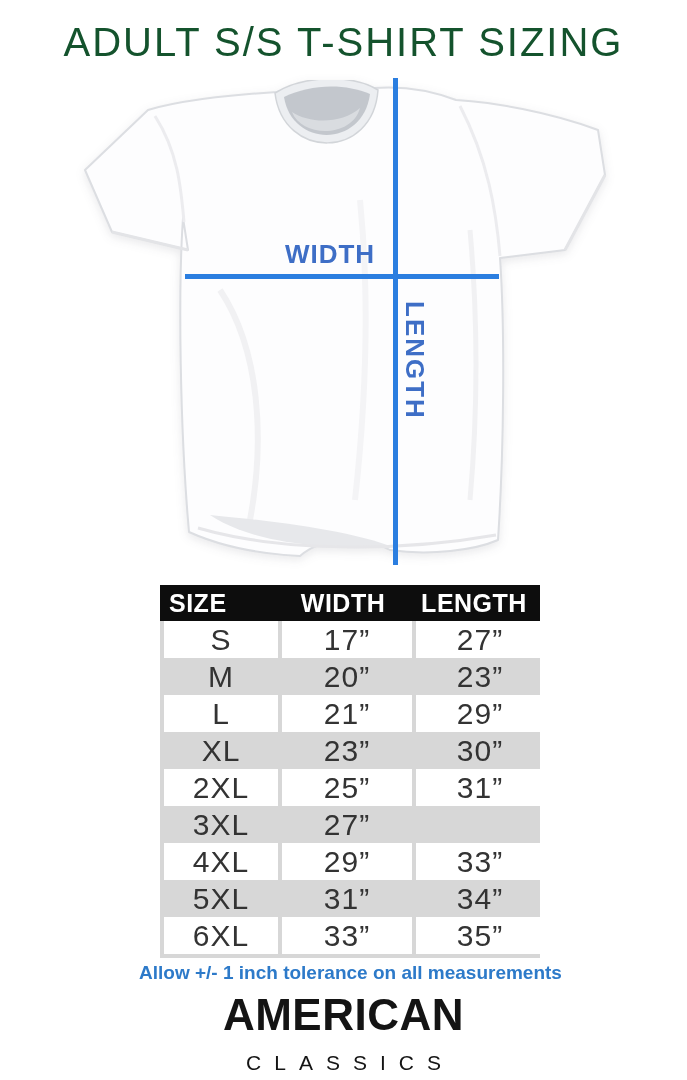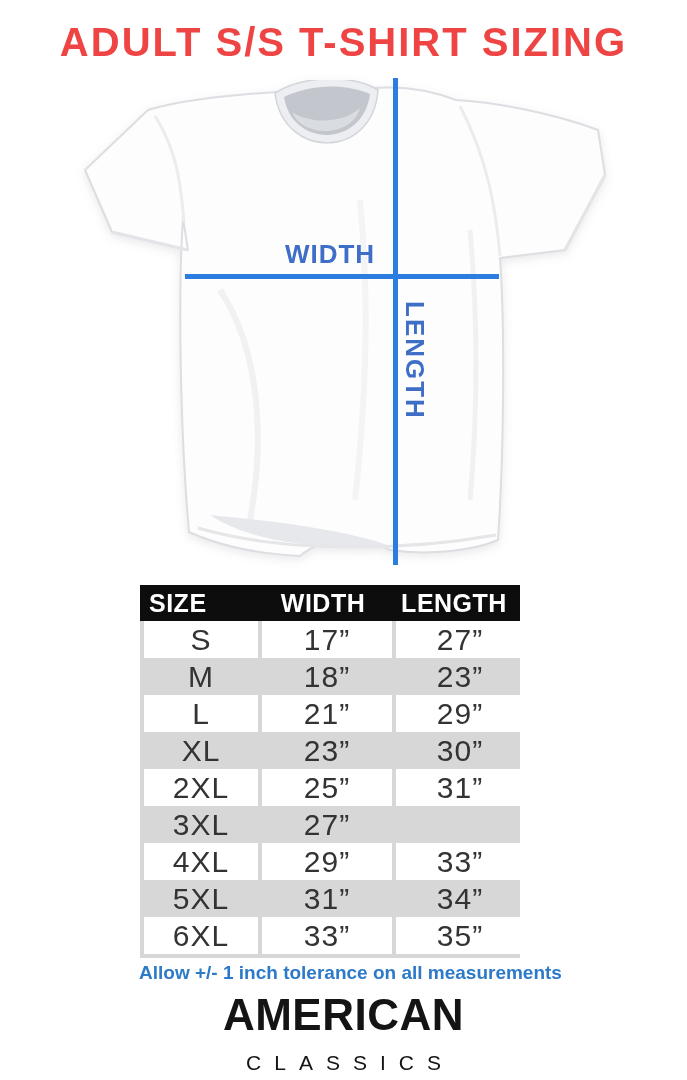--- a/index.html
+++ b/index.html
@@ -1,36 +1,36 @@
 <!DOCTYPE html>
 <html><head>
 <meta charset="utf-8">
 <style>
   html,body{margin:0;padding:0;background:#ffffff;}
   body{font-family:"Liberation Sans", sans-serif; -webkit-font-smoothing:antialiased;}
   .page{position:relative;width:687px;height:1080px;background:#ffffff;overflow:hidden;}
 
   
   .title{position:absolute;top:20px;left:0;width:687px;text-align:center;
-         font-size:40px;font-weight:700;letter-spacing:2px;color:#ef4444;}
+         font-size:40px;font-weight:400;letter-spacing:2px;color:#14532d;}
 
   
   .shirt-wrap{position:absolute;left:60px;top:80px;width:565px;height:492px;}
   .shirt-wrap svg{filter:drop-shadow(0 3px 5px rgba(40,40,60,0.10));}
 
   
   .line-h{position:absolute;left:185px;top:274px;width:314px;height:5px;background:#2b7ee0;z-index:3;}
   .line-v{position:absolute;left:393px;top:78px;width:5px;height:487px;background:#2b7ee0;z-index:3;}
   .width-label{position:absolute;left:250px;top:239px;width:160px;text-align:center;z-index:4;
                font-size:26px;font-weight:bold;letter-spacing:1px;color:#3e6ec6;}
   .length-label{position:absolute;left:399px;top:301px;z-index:4;writing-mode:vertical-rl;
                 font-size:26px;font-weight:bold;letter-spacing:2px;color:#3e6ec6;}
 
   
-  .size-table{position:absolute;left:140px;top:585px;width:380px;}
+  .size-table{position:absolute;left:160px;top:585px;width:380px;}
   .thead{display:grid;grid-template-columns:118px 130px 132px;height:36px;
          background:#0d0d0d;color:#ffffff;align-items:center;
          font-size:25px;font-weight:bold;letter-spacing:0.5px;}
   .thead .hcell{text-align:center;}
   .thead .hcell.first{text-align:left;padding-left:9px;}
   .tbody{background:#d7d7d7;padding:0 4px 4px 4px;}
   .trow{display:grid;grid-template-columns:114px 130px 128px;column-gap:4px;height:37px;}
   .trow .cell{display:flex;align-items:center;justify-content:center;
               font-size:30px;font-weight:300;color:#333333;letter-spacing:1px;}
   .trow:nth-child(odd) .cell{background:#ffffff;}
@@ -105,21 +105,21 @@
       <div class="hcell">LENGTH</div>
     </div>
     <div class="tbody">
       <div class="trow">
         <div class="cell">S</div>
         <div class="cell">17”</div>
         <div class="cell">27”</div>
       </div>
       <div class="trow">
         <div class="cell">M</div>
-        <div class="cell">18”</div>
+        <div class="cell">20”</div>
         <div class="cell">23”</div>
       </div>
       <div class="trow">
         <div class="cell">L</div>
         <div class="cell">21”</div>
         <div class="cell">29”</div>
       </div>
       <div class="trow">
         <div class="cell">XL</div>
         <div class="cell">23”</div>

